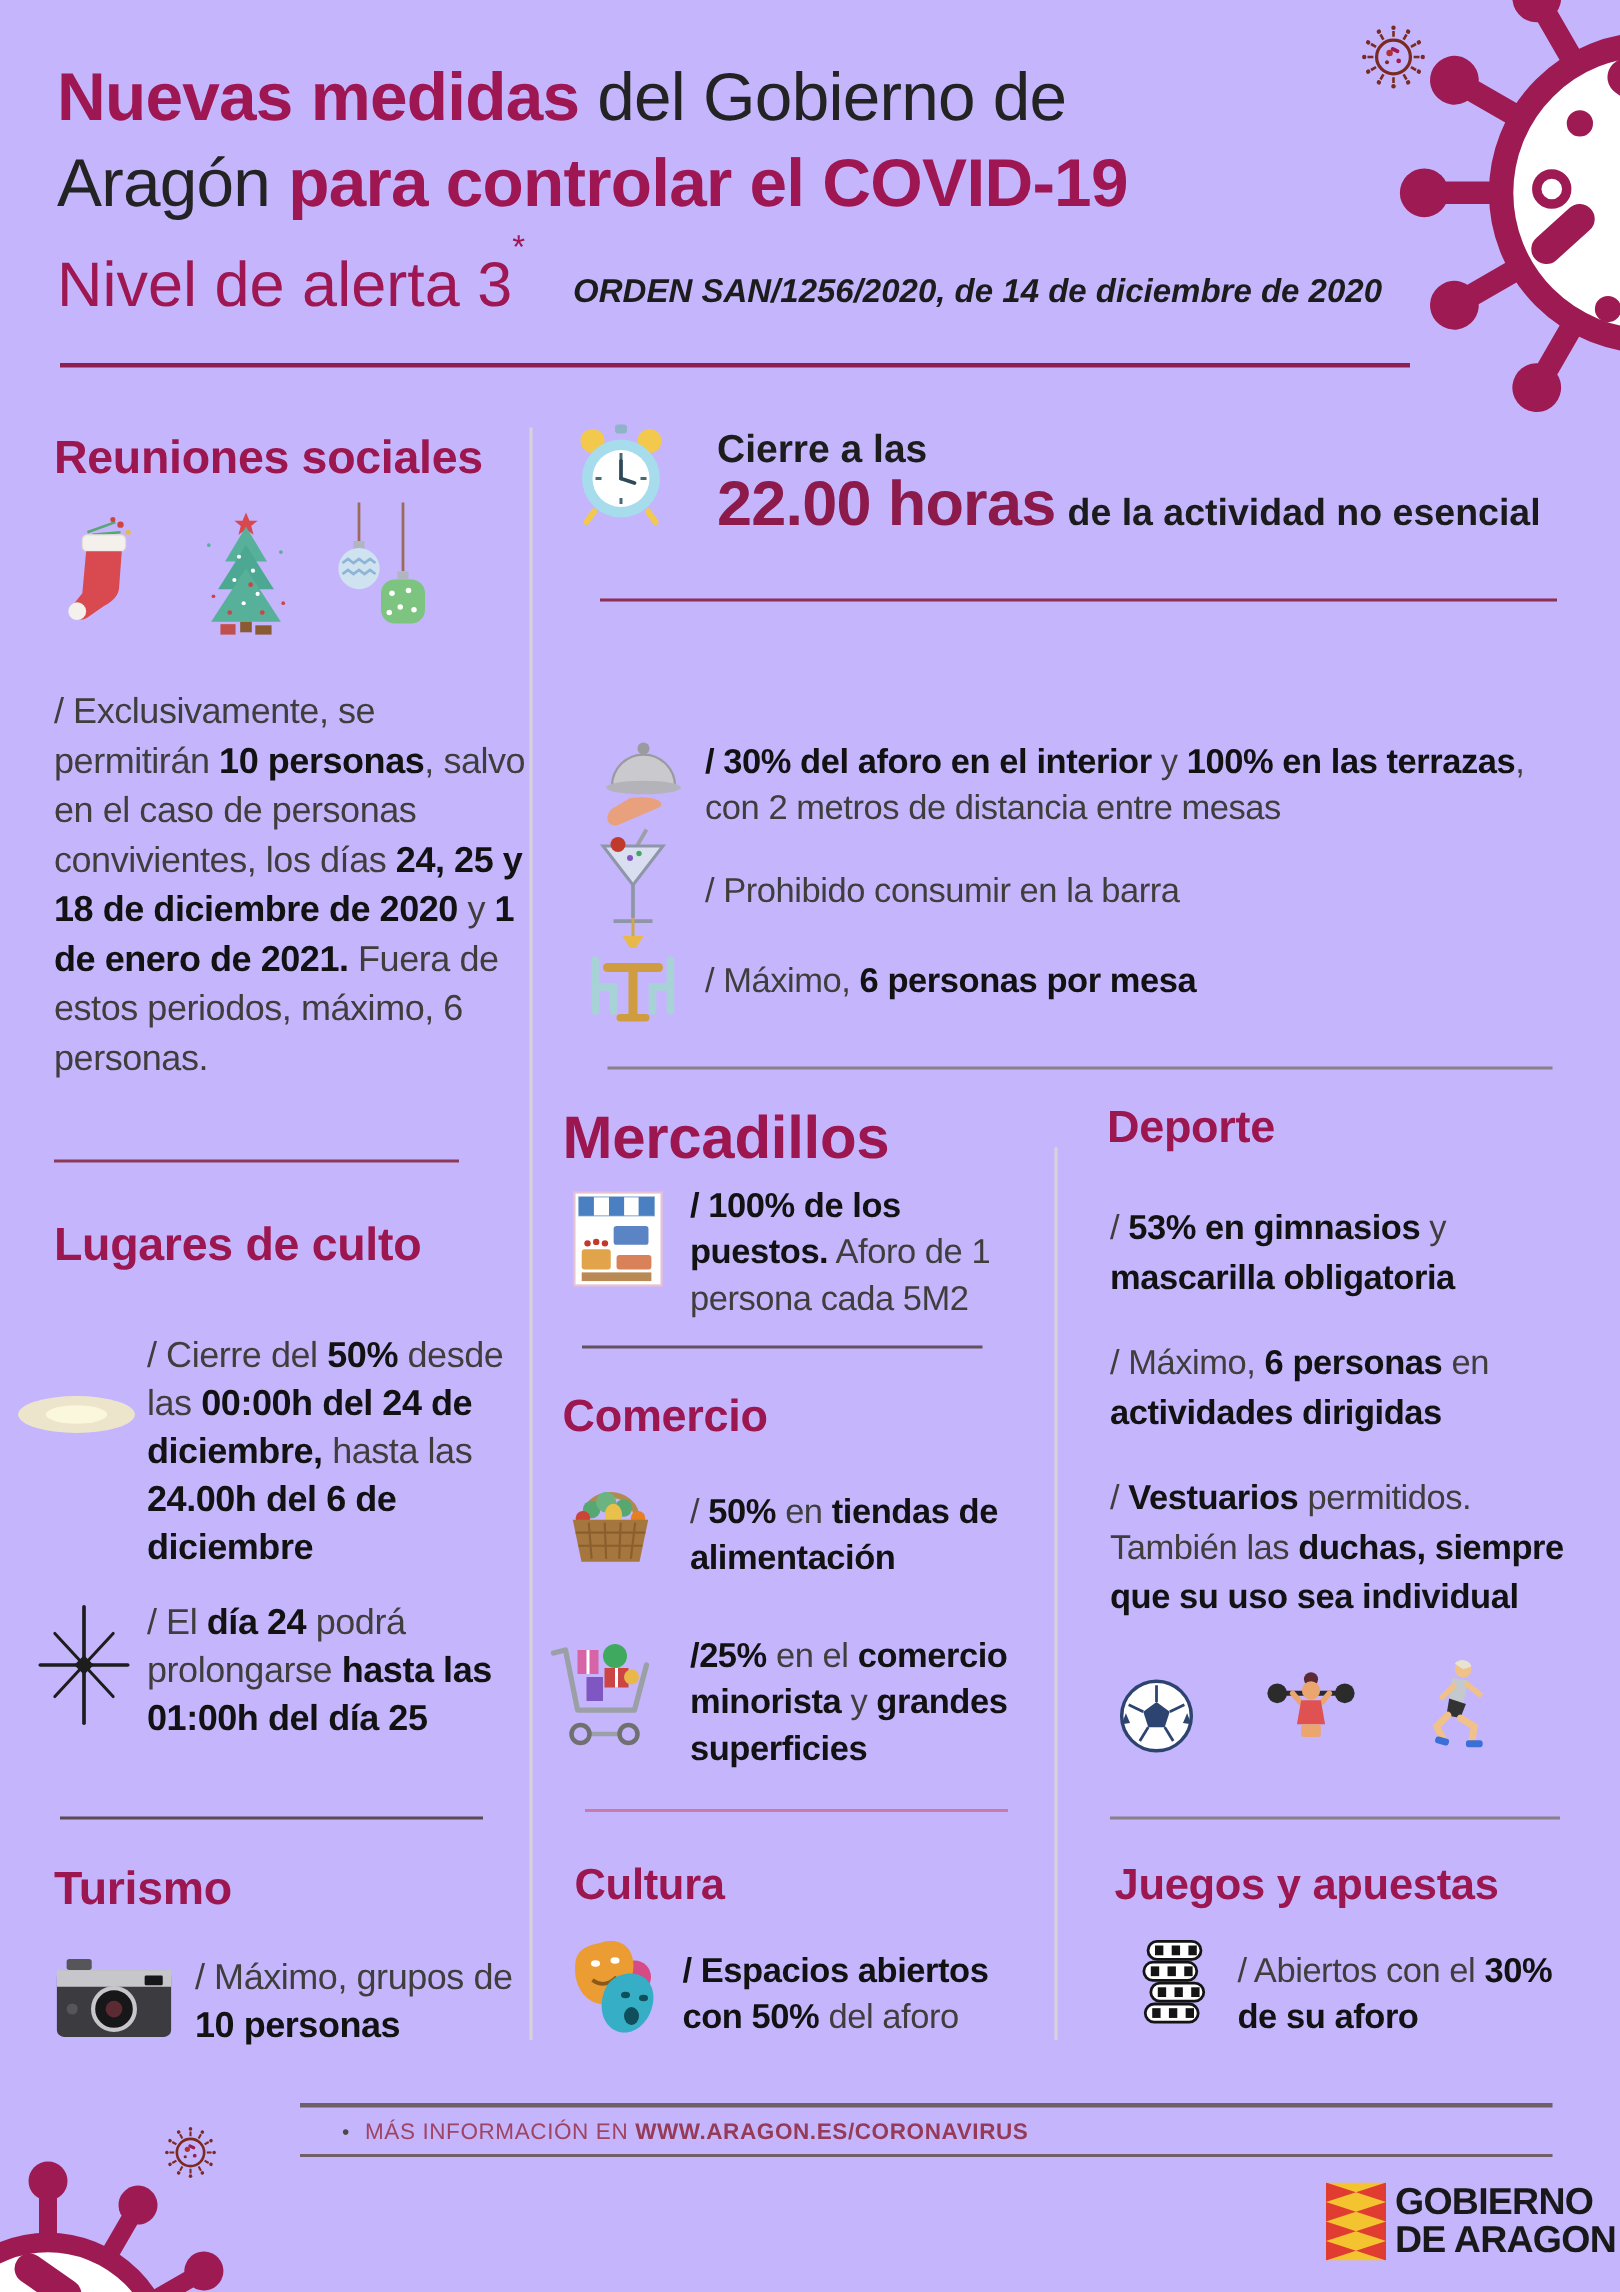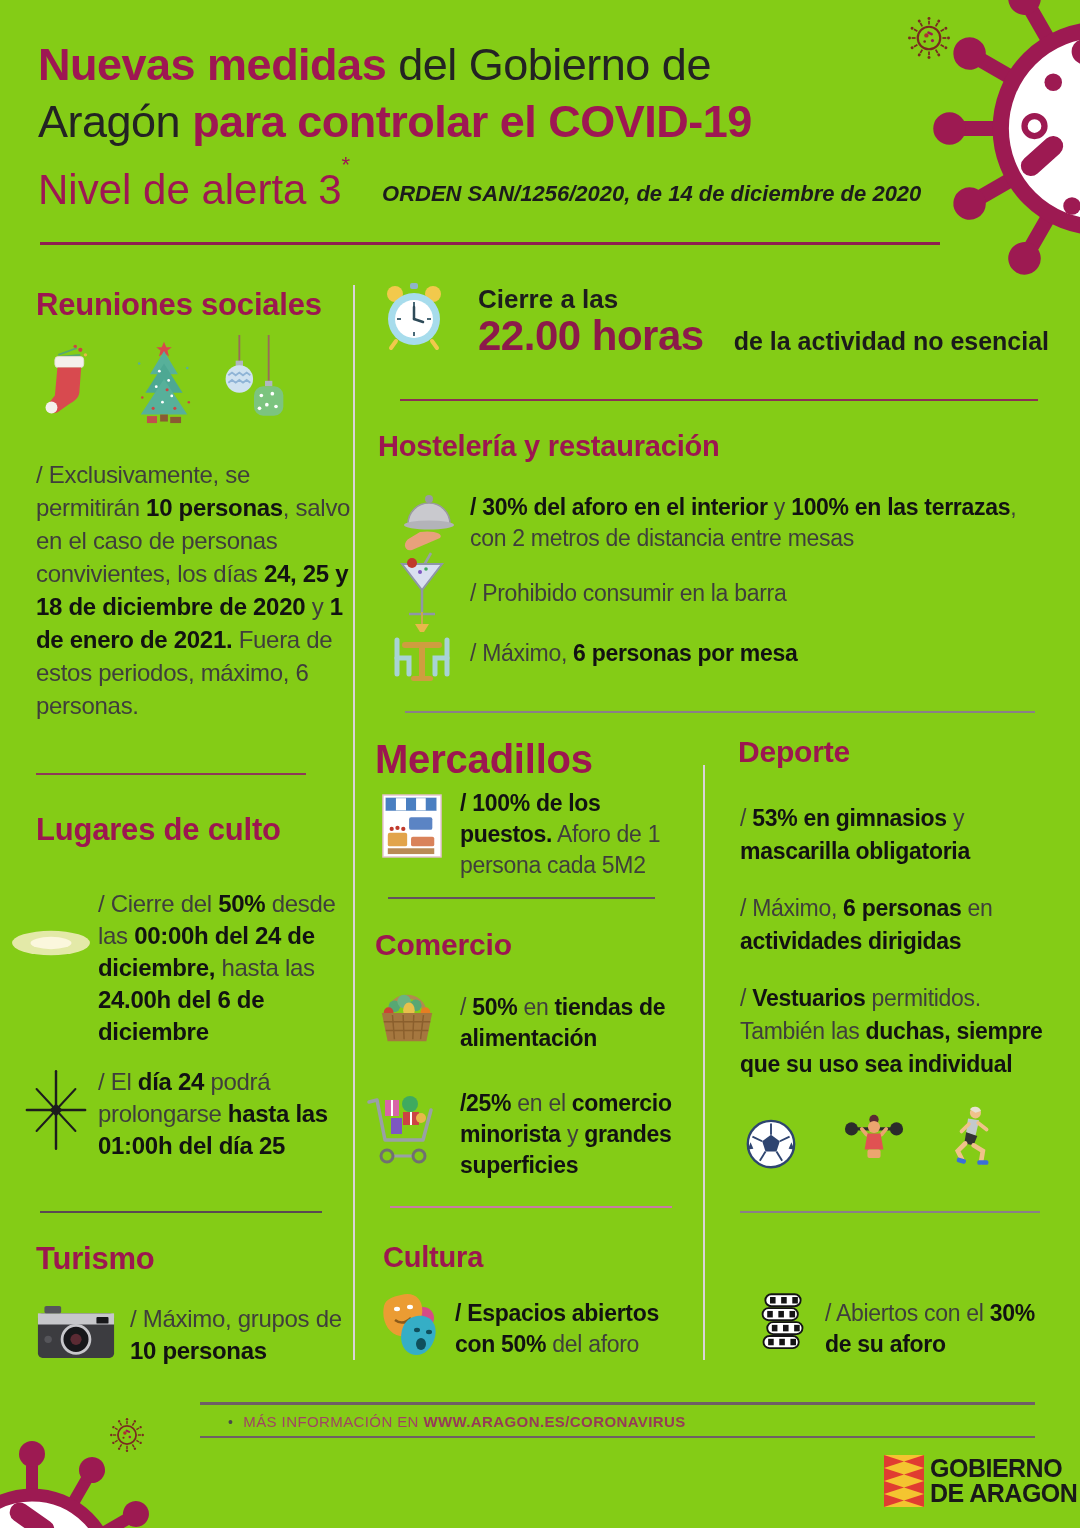--- a/index.html
+++ b/index.html
@@ -1,34 +1,34 @@
 <!DOCTYPE html>
 <html><head>
 <meta charset="utf-8">
 <style>
   html,body{margin:0;padding:0;background:#ffffff;}
-  .page{position:relative;width:1080px;height:1528px;background:#84cc16;overflow:hidden;
+  .page{position:relative;width:1080px;height:1528px;background:#c4b5fd;overflow:hidden;
         font-family:"Liberation Sans",sans-serif;}
   .abs{position:absolute;}
   
   .title{font-size:45px;line-height:57px;color:#232323;letter-spacing:-0.5px;font-weight:400;}
   .title b{color:#9e1753;font-weight:700;}
   .alert-row{display:flex;align-items:flex-end;}
   .alert-level{font-size:42px;color:#9e1753;font-weight:400;}
   .alert-sup{font-size:22px;color:#9e1753;vertical-align:top;position:relative;top:-14px;}
   .order-ref{font-size:22px;font-style:italic;font-weight:700;color:#1c1c1c;margin-left:32px;padding-bottom:7px;}
   
   .sec-h{font-size:29px;font-weight:700;color:#9c1750;letter-spacing:-0.2px;}
   .body-text{font-size:24px;line-height:32px;color:#3f3e3c;letter-spacing:-0.3px;}
   .body-text b{color:#121212;font-weight:700;}
   .mid-text{font-size:23px;line-height:31px;color:#3f3e3c;letter-spacing:-0.3px;}
   .mid-text b{color:#121212;font-weight:700;}
   .closure-prefix{font-size:26px;font-weight:700;color:#1d1d1d;}
   .closure-time{font-size:42px;font-weight:700;color:#8c1a4a;letter-spacing:-0.5px;}
-  .closure-suffix{font-size:25px;font-weight:700;color:#1b1b1b;margin-left:30px;}
+  .closure-suffix{font-size:25px;font-weight:700;color:#1b1b1b;margin-left:8px;}
   .hline{position:absolute;height:2px;background:#8d3a58;}
   .vline{position:absolute;width:2px;background:#d9d3d9;}
   
   .info-line{font-size:15px;letter-spacing:0.4px;color:#a04463;}
   .info-line b{font-weight:700;color:#963a58;}
   .info-bullet{color:#4a4a4a;margin-right:10px;font-size:14px;}
   .logo-text{font-size:25px;line-height:25px;font-weight:700;color:#191919;letter-spacing:-0.5px;}
 </style>
 </head>
 <body>
@@ -237,21 +237,20 @@
     </g>
     <line x1="32" y1="38" x2="32" y2="26" stroke="#2e4a58" stroke-width="2.5" stroke-linecap="round"></line>
     <line x1="32" y1="38" x2="41" y2="41" stroke="#2e4a58" stroke-width="2.5" stroke-linecap="round"></line>
   </svg>
   <div class="abs closure-prefix" style="left:478px;top:284px;">Cierre a las</div>
   <div class="abs" style="left:478px;top:312px;white-space:nowrap;">
     <span class="closure-time">22.00 horas</span><span class="closure-suffix">de la actividad no esencial</span>
   </div>
   <div class="hline" style="left:400px;top:399px;width:638px;background:#8c2f55;"></div>
 
-  <div class="abs sec-h" style="left:378px;top:430px;">Hostelería y restauración</div>
 
   <svg class="abs" style="left:400px;top:490px" width="58" height="66" viewBox="0 0 58 66">
     <circle cx="29" cy="9" r="4" fill="#9a9aa0"></circle>
     <path d="M8,34 A21,21 0 0 1 50,34 Z" fill="#c9c9ce" stroke="#9a9aa0" stroke-width="1.5"></path>
     <ellipse cx="29" cy="35" rx="25" ry="4.5" fill="#b3b3b9"></ellipse>
     <path d="M20,42 C34,40 44,44 40,48 L12,60 C4,62 2,52 10,48 Z" fill="#e8a17c"></path>
   </svg>
   <div class="abs mid-text" style="left:470px;top:492px;width:575px;"><b>/ 30% del aforo en el interior</b><span> y </span><b>100% en las terrazas</b><span>, con 2 metros de distancia entre mesas</span></div>
 
   <svg class="abs" style="left:398px;top:550px" width="48" height="72" viewBox="0 0 48 72">
@@ -390,20 +389,21 @@
     <line x1="29" y1="21" x2="21" y2="29" stroke="#f0c28a" stroke-width="4" stroke-linecap="round"></line>
     <path d="M26,30 L38,34 L34,44 L24,42 Z" fill="#333"></path>
     <path d="M34,44 L44,50 L42,62" stroke="#f0c28a" stroke-width="5" fill="none" stroke-linecap="round"></path>
     <path d="M25,42 L17,50 L22,60" stroke="#f0c28a" stroke-width="5" fill="none" stroke-linecap="round"></path>
     <rect x="38" y="60" width="12" height="5" rx="2" fill="#3a6fd8"></rect>
     <rect x="16" y="58" width="10" height="5" rx="2" transform="rotate(15 21 60)" fill="#3a6fd8"></rect>
   </svg>
 
   <div class="hline" style="left:740px;top:1211px;width:300px;background:#8a8088;"></div>
 
+  <div class="abs sec-h" style="left:743px;top:1241px;">Juegos y apuestas</div>
   <svg class="abs" style="left:757px;top:1290px" width="52" height="66" viewBox="0 0 56 68">
     <g stroke="#141414" stroke-width="2" fill="#fff">
       <rect x="9" y="3" width="38" height="13" rx="6.5"></rect>
       <rect x="6" y="18" width="38" height="13" rx="6.5"></rect>
       <rect x="11" y="33" width="38" height="13" rx="6.5"></rect>
       <rect x="7" y="48" width="38" height="13" rx="6.5"></rect>
     </g>
     <g fill="#141414">
       <rect x="14" y="6" width="6" height="7"></rect>
         <rect x="26" y="6" width="6" height="7"></rect>

